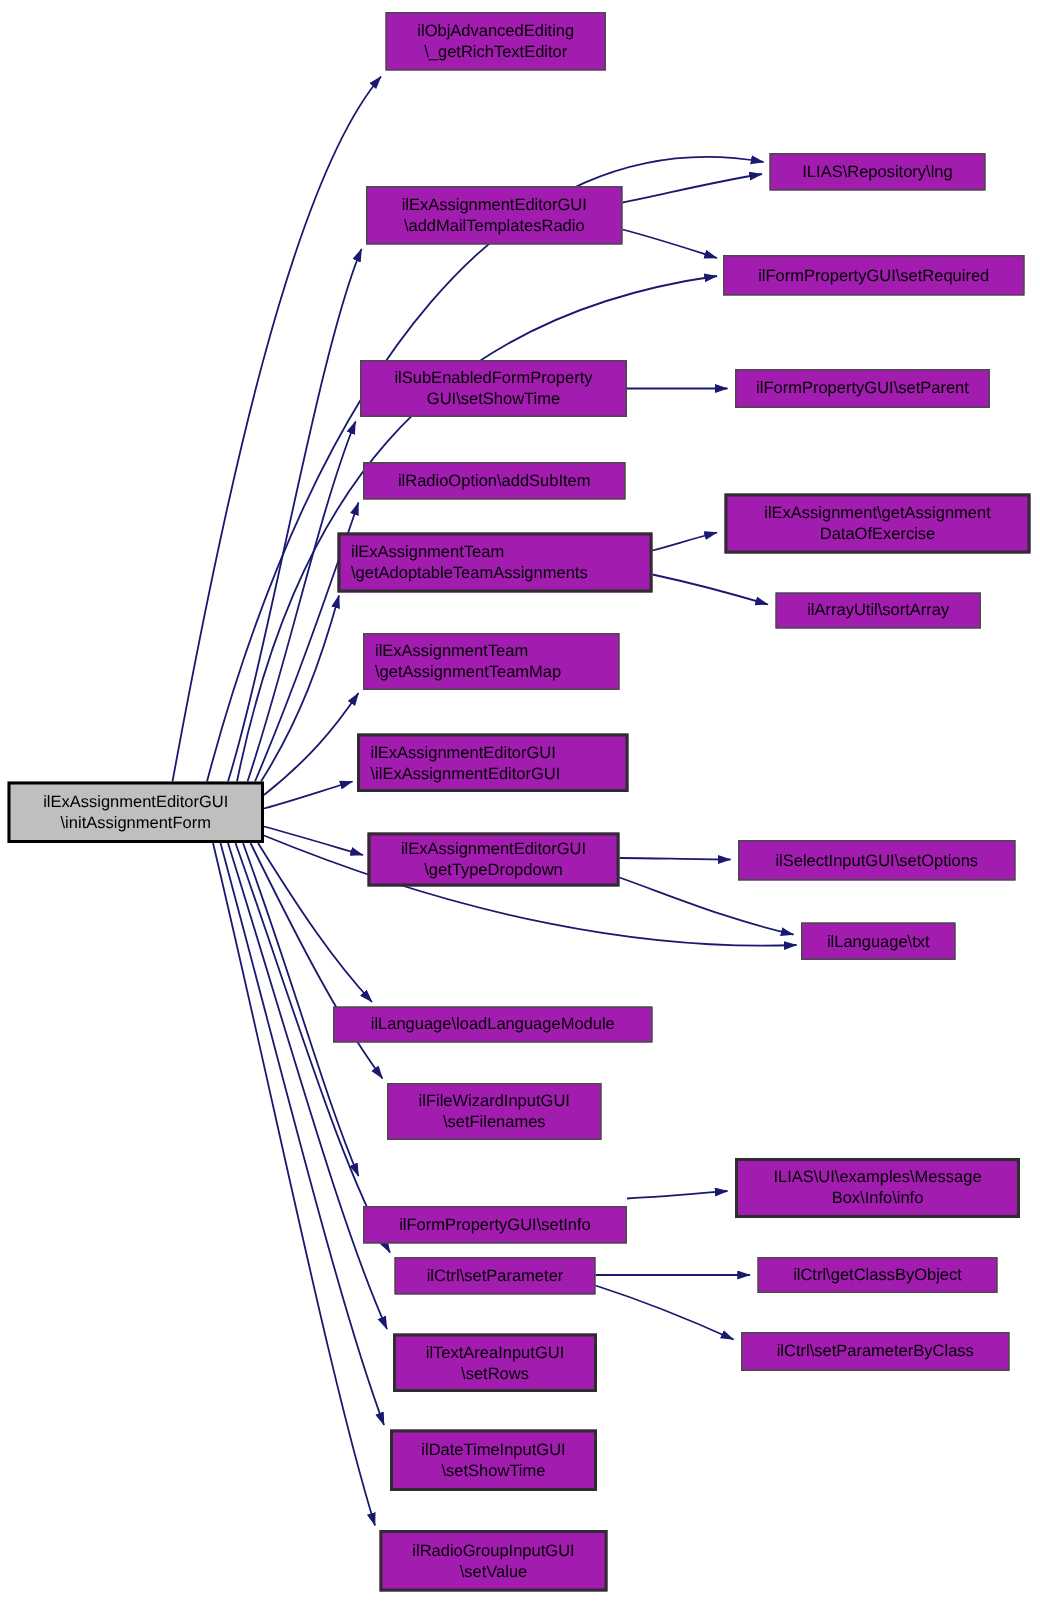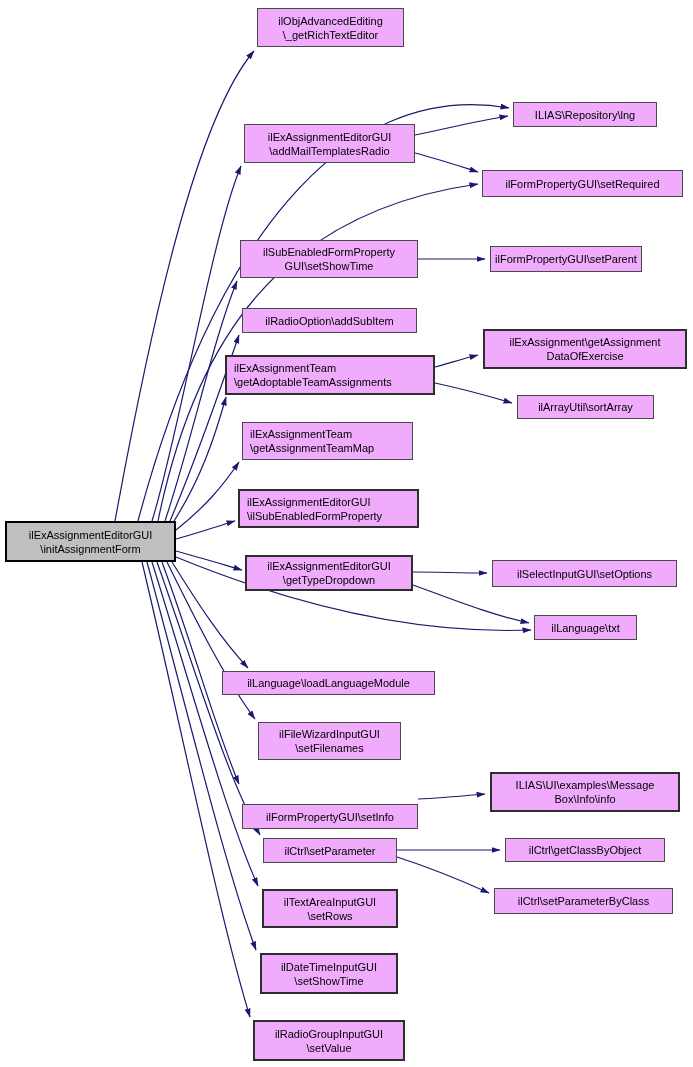--- a/index.html
+++ b/index.html
@@ -15,21 +15,21 @@
     overflow:hidden;
   }
   #edge-svg{
     position:absolute;
     left:0;top:0;
     width:693px;height:1067px;
   }
   .node{
     position:absolute;
     box-sizing:border-box;
-    background:#f0abfc;
+    background:#a21caf;
     border:1px solid #4a4a4a;
     color:#000000;
     font-size:11px;
     line-height:14px;
     display:flex;
     flex-direction:column;
     justify-content:center;
     align-items:center;
     white-space:nowrap;
     text-align:center;
@@ -112,21 +112,21 @@
         <span>ilExAssignmentEditorGUI</span>
         <span>\addMailTemplatesRadio</span>
       </div>
       <div class="node" style="left: 482px; top: 170px; width: 201px; height: 27px;">
         <span>ilFormPropertyGUI\setRequired</span>
       </div>
       <div class="node" style="left: 240px; top: 240px; width: 178px; height: 38px;">
         <span>ilSubEnabledFormProperty</span>
         <span>GUI\setShowTime</span>
       </div>
-      <div class="node" style="left: 490px; top: 246px; width: 152px; height: 26px;">
+      <div class="node" style="left: 490px; top: 246px; width: 170px; height: 26px;">
         <span>ilFormPropertyGUI\setParent</span>
       </div>
       <div class="node" style="left: 242px; top: 308px; width: 175px; height: 25px;">
         <span>ilRadioOption\addSubItem</span>
       </div>
       <div class="node thick" style="left: 483px; top: 329px; width: 204px; height: 40px;">
         <span>ilExAssignment\getAssignment</span>
         <span>DataOfExercise</span>
       </div>
       <div class="node thick left-align" style="left: 225px; top: 355px; width: 210px; height: 40px;">
@@ -135,21 +135,21 @@
       </div>
       <div class="node" style="left: 517px; top: 395px; width: 137px; height: 24px;">
         <span>ilArrayUtil\sortArray</span>
       </div>
       <div class="node left-align" style="left: 242px; top: 422px; width: 171px; height: 38px;">
         <span>ilExAssignmentTeam</span>
         <span>\getAssignmentTeamMap</span>
       </div>
       <div class="node thick left-align" style="left: 238px; top: 489px; width: 181px; height: 39px;">
         <span>ilExAssignmentEditorGUI</span>
-        <span>\ilSubEnabledFormProperty</span>
+        <span>\ilExAssignmentEditorGUI</span>
       </div>
       <div class="node thick" style="left: 245px; top: 555px; width: 168px; height: 36px;">
         <span>ilExAssignmentEditorGUI</span>
         <span>\getTypeDropdown</span>
       </div>
       <div class="node" style="left: 492px; top: 560px; width: 185px; height: 27px;">
         <span>ilSelectInputGUI\setOptions</span>
       </div>
       <div class="node" style="left: 534px; top: 615px; width: 103px; height: 25px;">
         <span>ilLanguage\txt</span>

